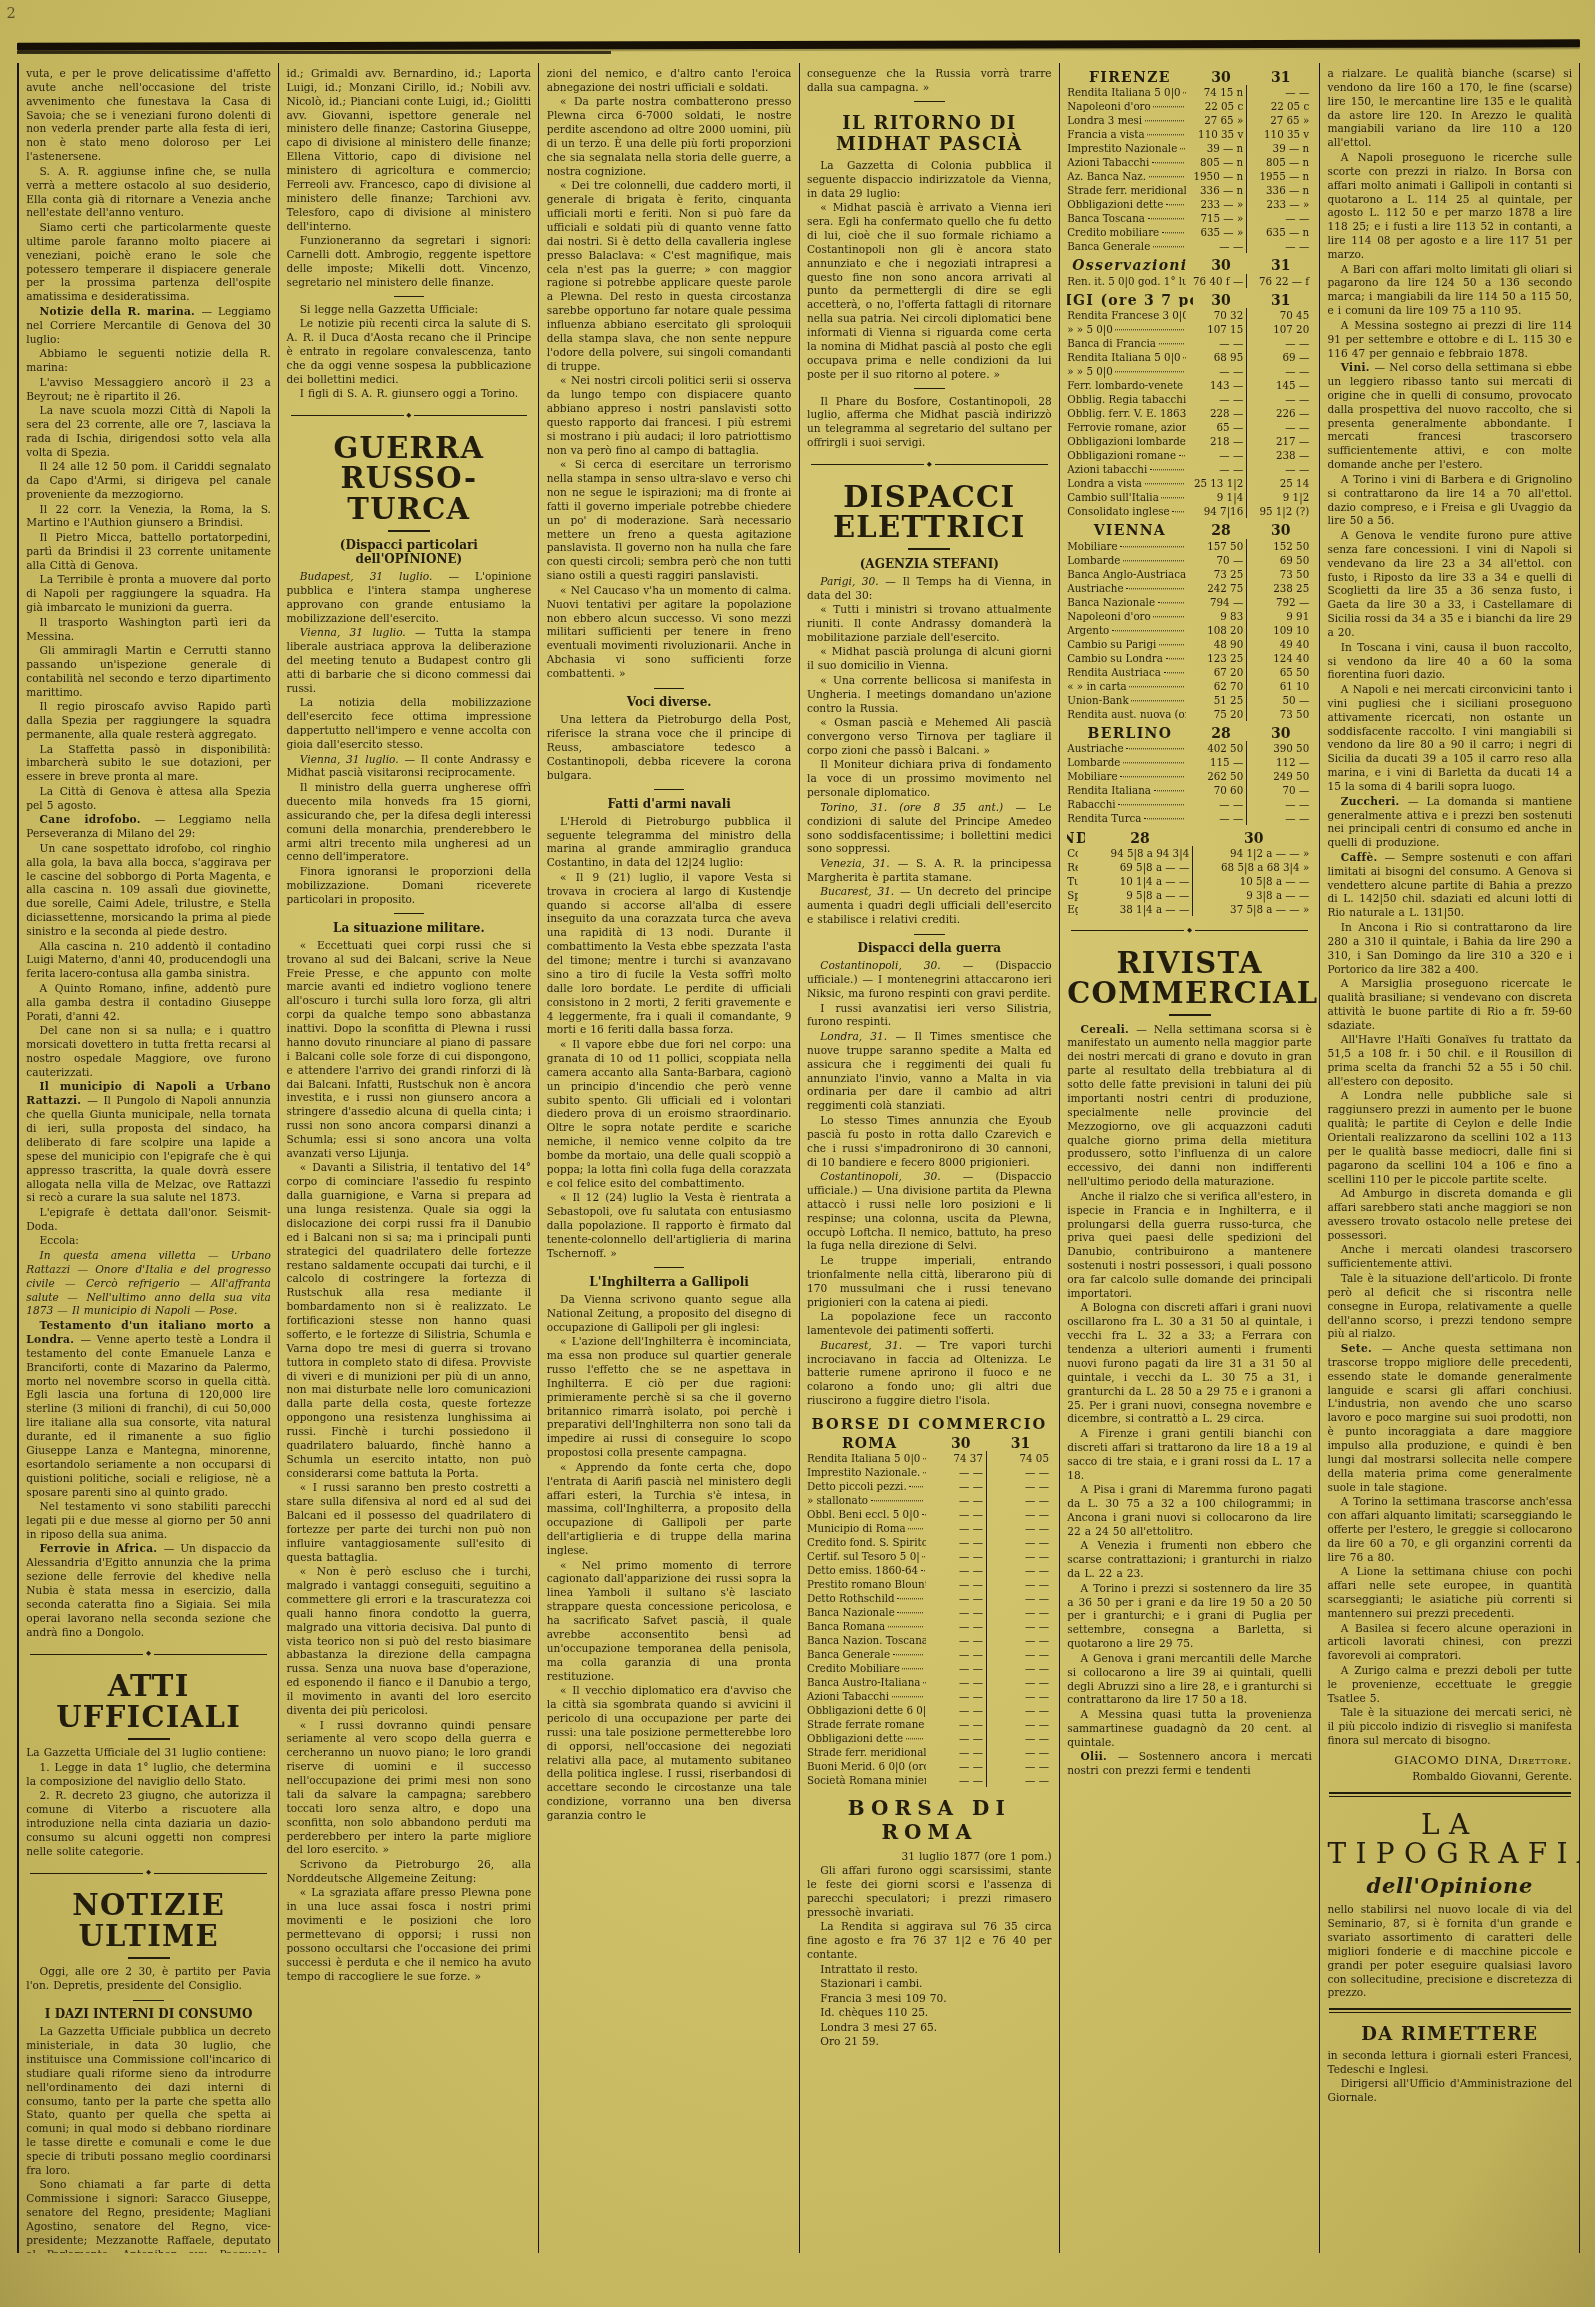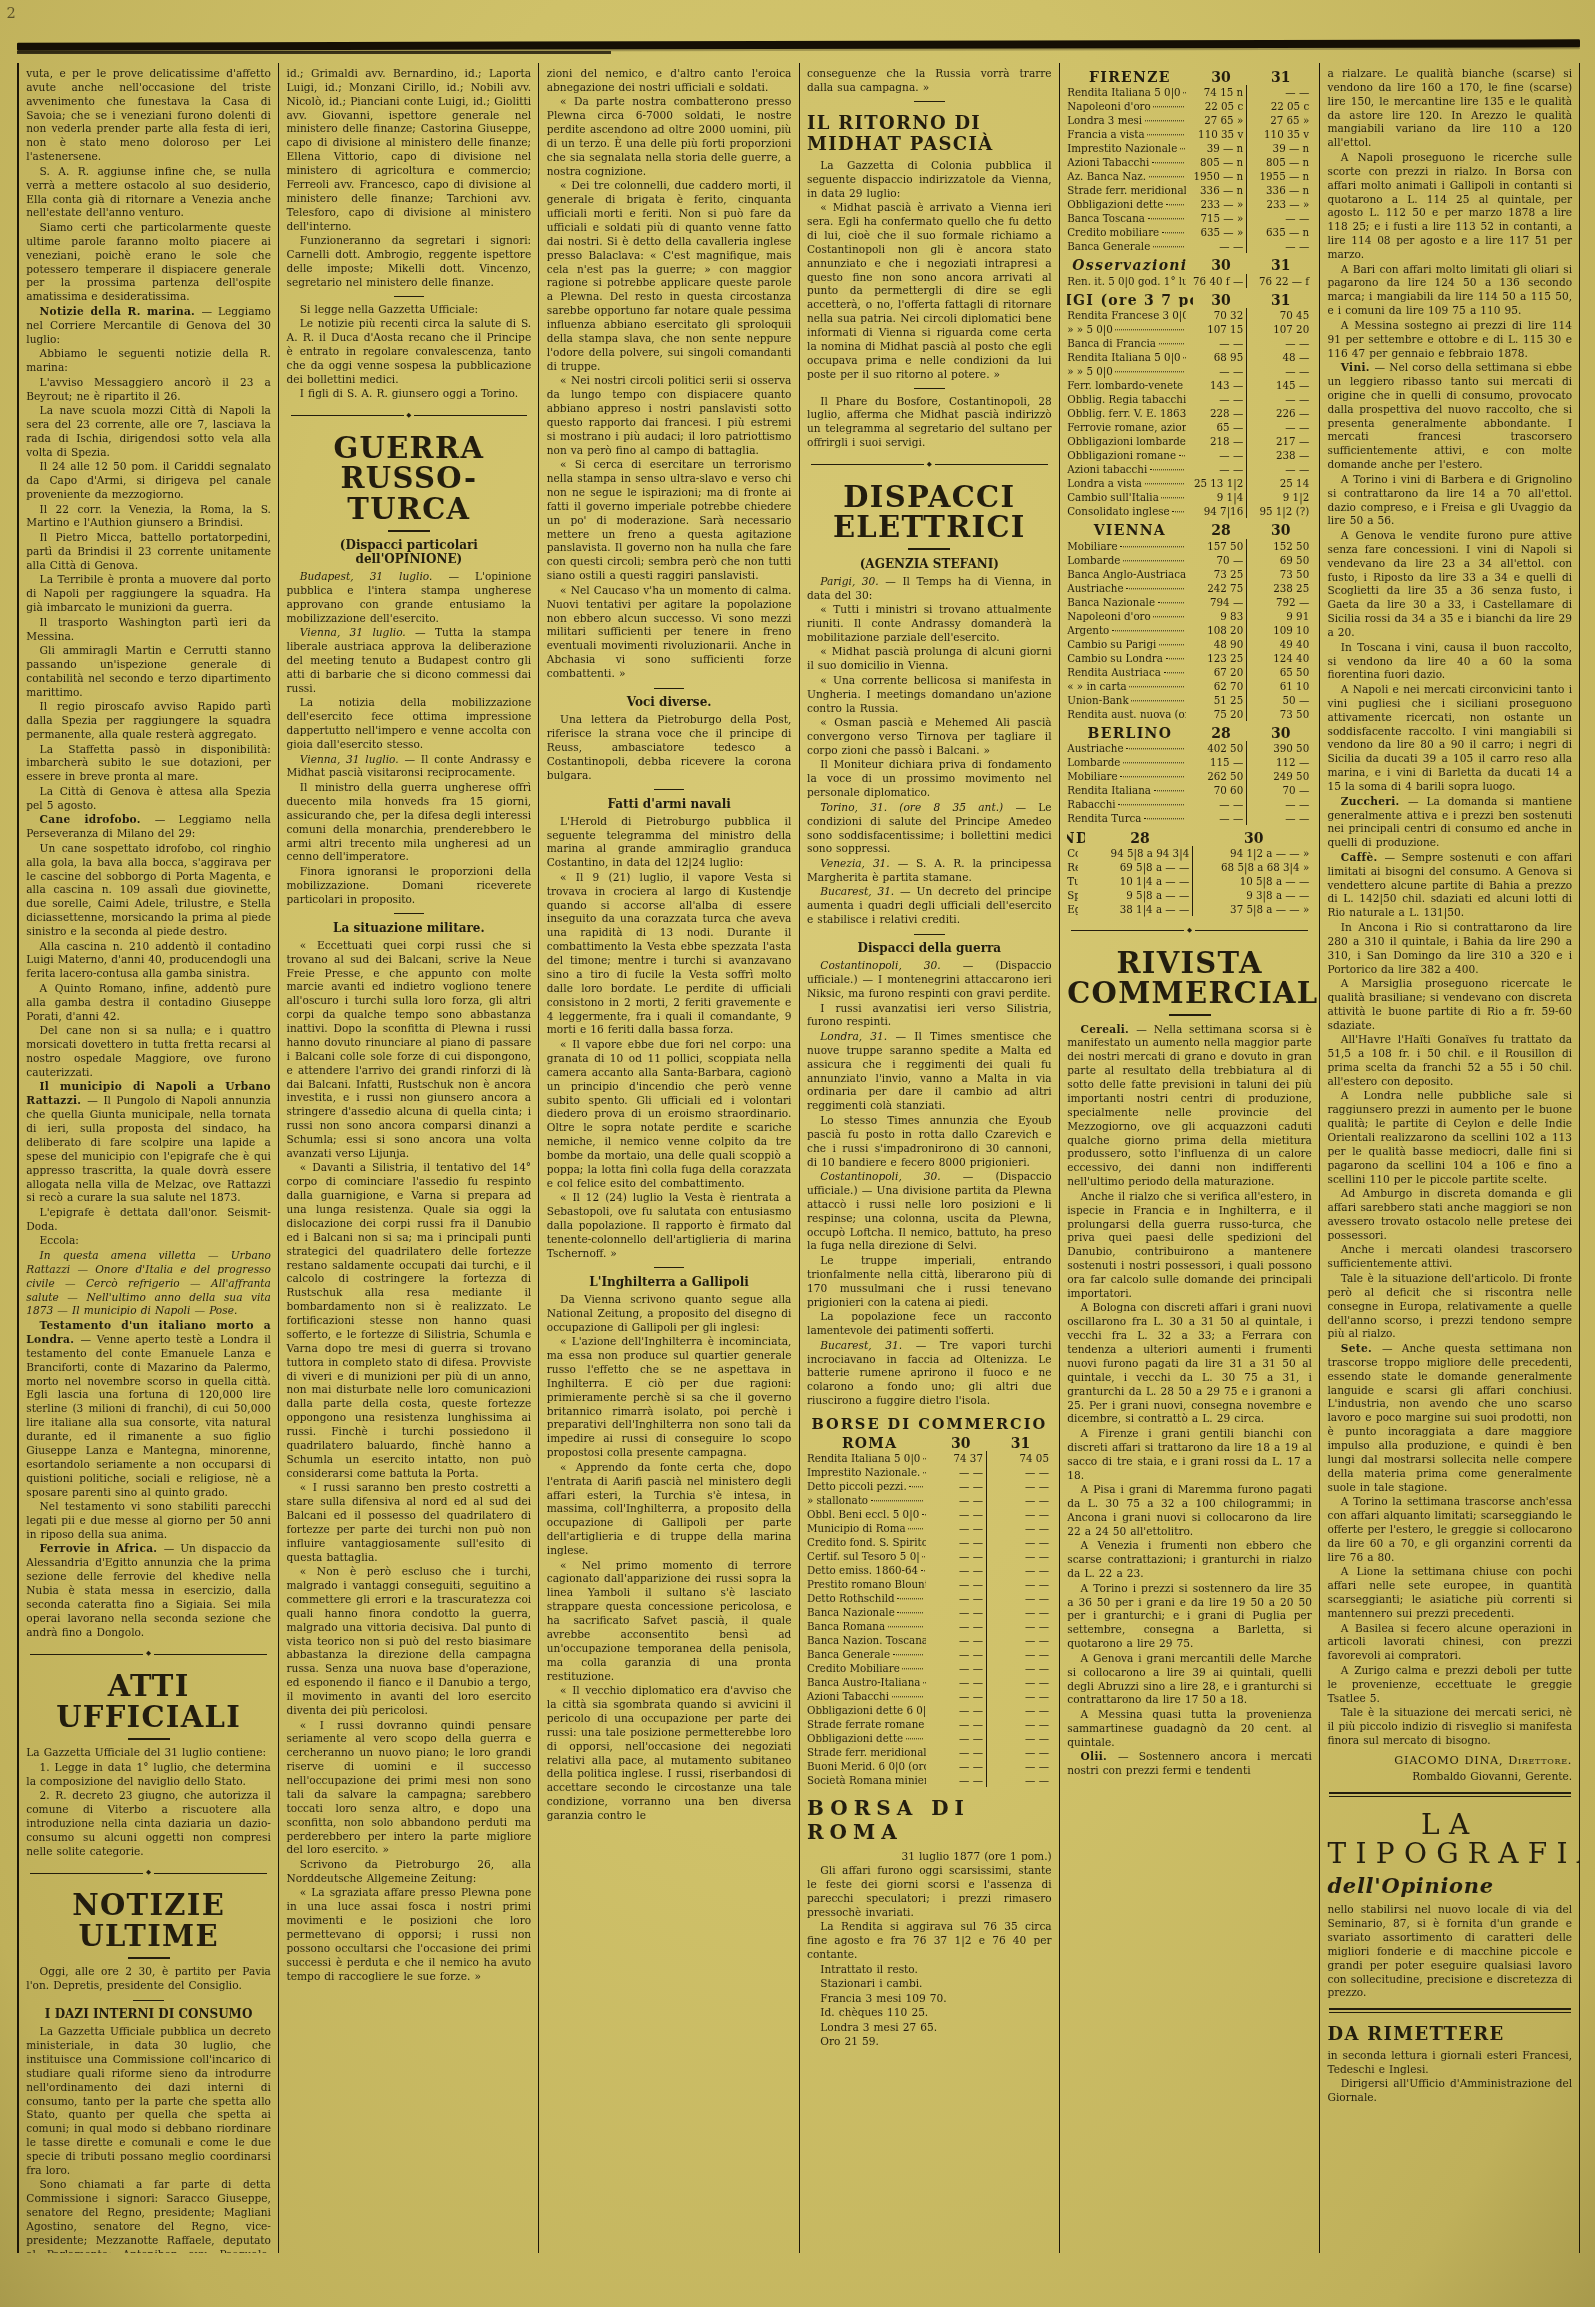--- a/index.html
+++ b/index.html
@@ -20,21 +20,21 @@
   .p.noind{text-indent:0;}
   .p.ital{font-style:italic;}
   .p.right{text-align:right;text-indent:0;}
   .p.sig{font-variant:small-caps;letter-spacing:0.7px;font-size:11.3px;margin-top:6.6px;}
   .runhead{font-weight:bold;letter-spacing:0.3px;}
   .ihead{font-style:italic;}
   .h1{font-weight:bold;font-size:29px;line-height:1.05;text-align:center;letter-spacing:1.3px;margin:13.3px 0 4px 0;font-family:"DejaVu Serif",serif;}
   .h1::after{content:"";display:block;width:42px;border-top:2px solid #231d0e;margin:5.3px auto 6.6px auto;}
   .h1.sp{letter-spacing:9.3px;font-weight:normal;font-size:28px;}
   .h1.sp::after{display:none;}
-  .h2{font-weight:bold;font-size:18px;text-align:left;letter-spacing:1.3px;margin:9.3px 0 5.3px 0;}
+  .h2{font-weight:bold;font-size:18px;text-align:center;letter-spacing:1.3px;margin:9.3px 0 5.3px 0;}
   .h2.spread{letter-spacing:6px;font-size:20px;}
   .h2.ital{font-style:italic;letter-spacing:0.7px;font-size:21px;margin-top:0;}
   .h3{font-weight:bold;font-size:12px;text-align:center;margin:6.6px 0 4px 0;}
   .h3.lg{font-size:14.6px;letter-spacing:2px;}
   .rule{display:flex;align-items:center;margin:10.6px 4px 4px 4px;}
   .rule::before,.rule::after{content:"";flex:1;border-top:1.3px solid #231d0e;}
   .rule .dia{font-size:6.6px;padding:0 2.7px;transform:translateY(-0.7px);}
   .srule{width:30.5px;border-top:1.3px solid #231d0e;margin:6.6px auto 5.3px auto;}
   .drule{border-top:2.7px solid #231d0e;border-bottom:1.3px solid #231d0e;height:2px;margin:8px 1.3px;}
   .table{margin:2.7px 0 5.3px 0;font-size:10.3px;}
@@ -543,21 +543,21 @@
             </span>
             <span class="tv">— —</span>
             <span class="tv v2">— —</span>
           </div>
           <div class="trow">
             <span class="tlabel">
               <span>Rendita Italiana 5 0|0</span>
               <span class="lead"></span>
             </span>
             <span class="tv">68 95</span>
-            <span class="tv v2">48 —</span>
+            <span class="tv v2">69 —</span>
           </div>
           <div class="trow">
             <span class="tlabel">
               <span>»  »  5 0|0</span>
               <span class="lead"></span>
             </span>
             <span class="tv">— —</span>
             <span class="tv v2">— —</span>
           </div>
           <div class="trow">

